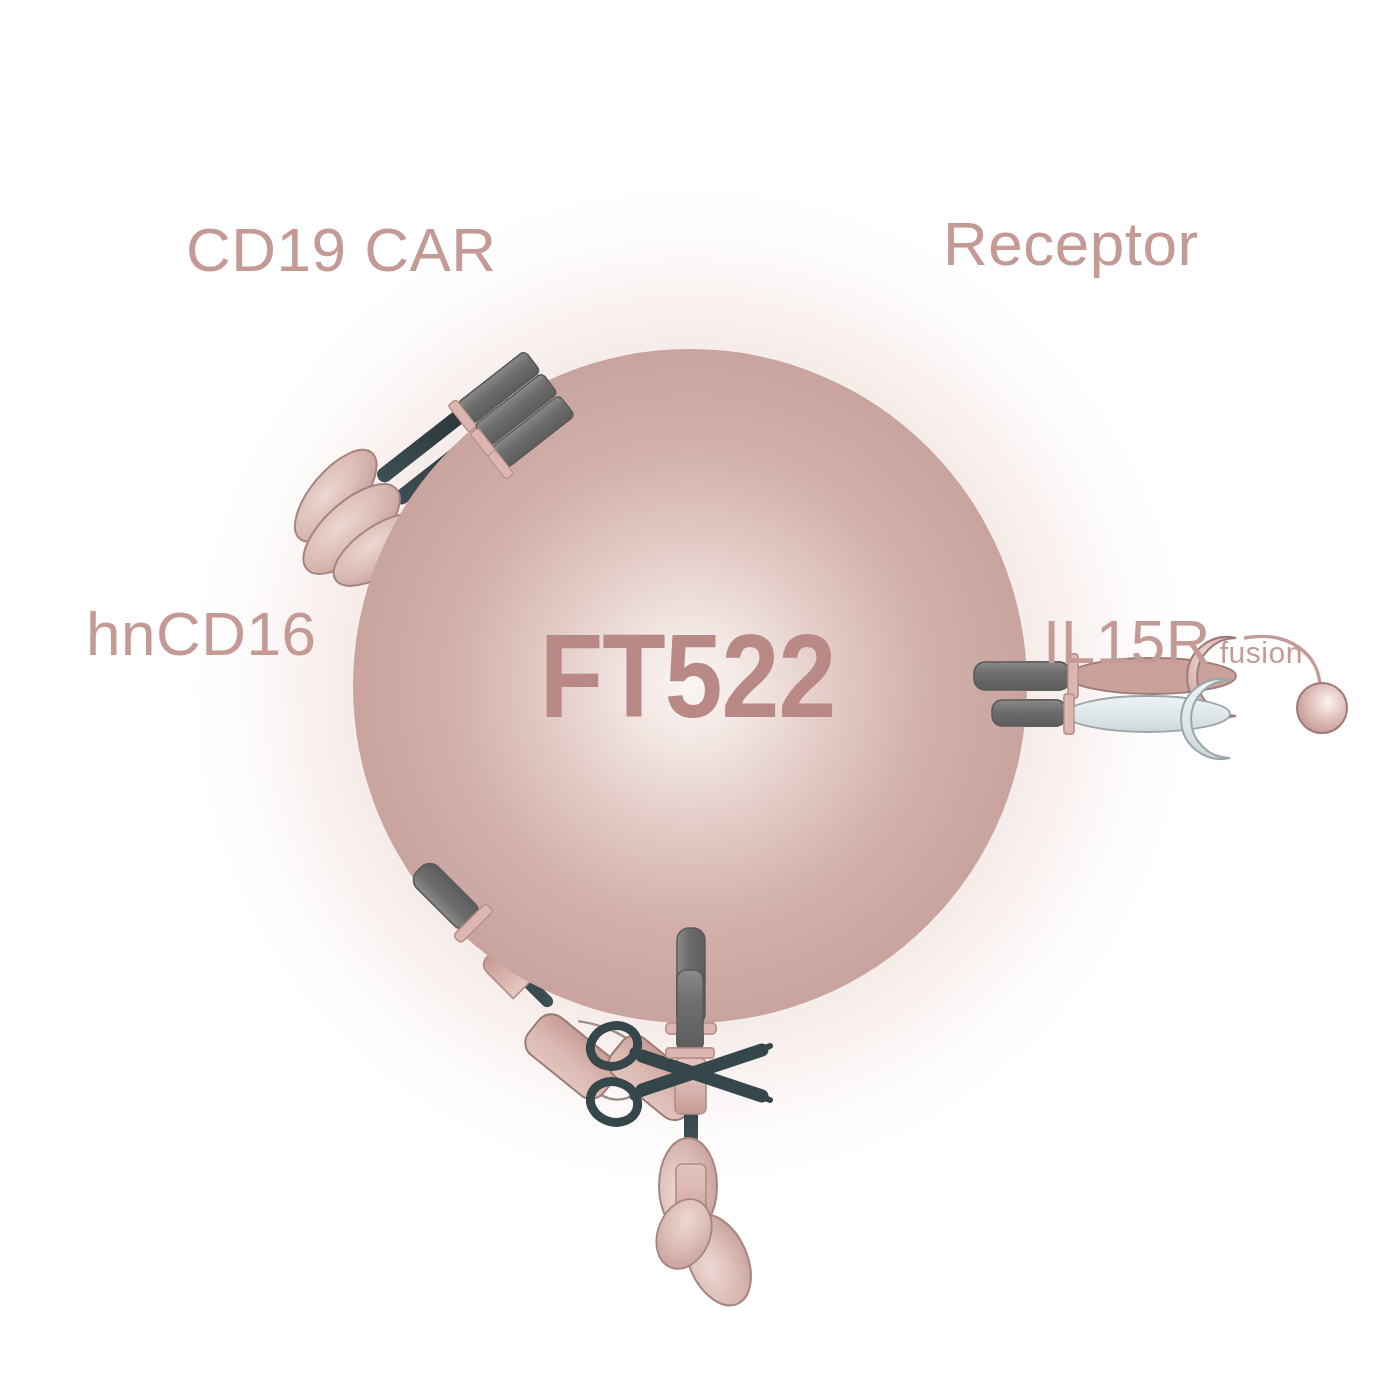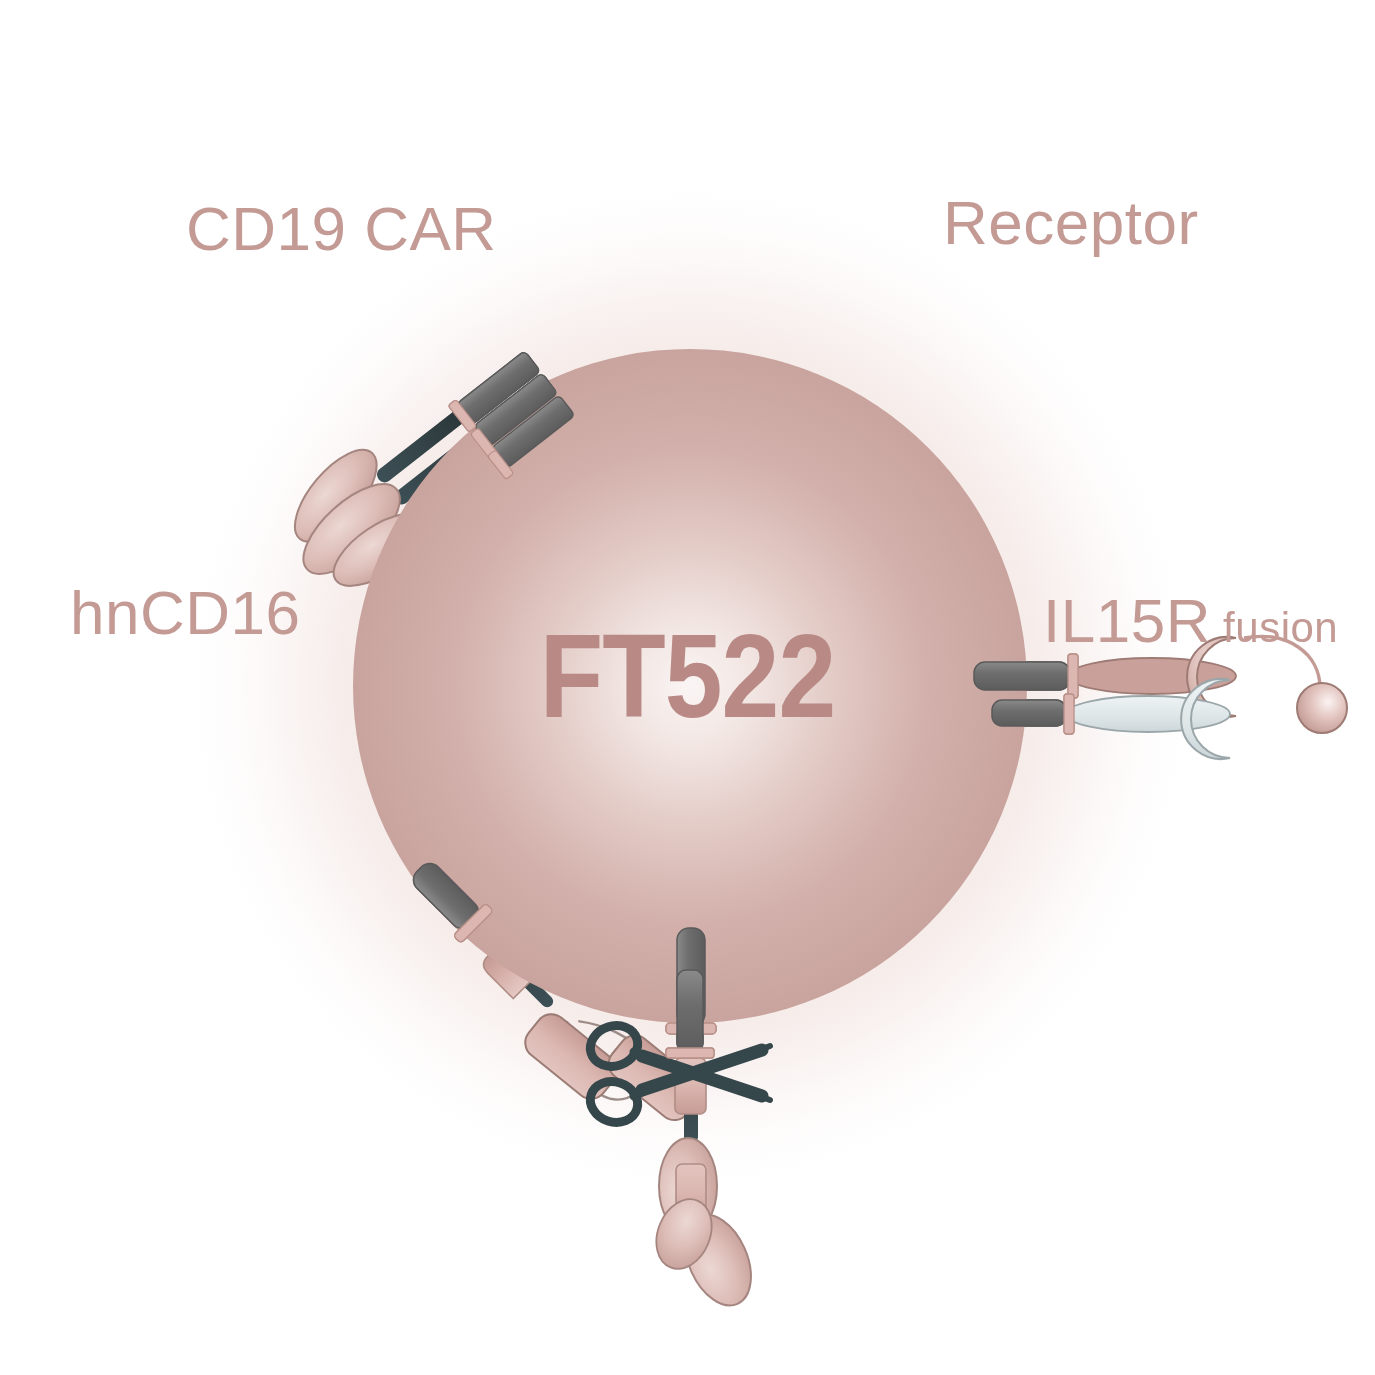--- a/index.html
+++ b/index.html
@@ -27,28 +27,29 @@
     display: block;
   }
   .label {
     position: absolute;
     color: #c49a95;
     font-family: "Liberation Sans", sans-serif;
     font-weight: 400;
     white-space: nowrap;
     letter-spacing: 0.5px;
     line-height: 1.06;
+    margin-top: 21px;
   }
   .label-lg { font-size: 62px; }
-  .label-sm-suffix { font-size: 42px; letter-spacing: 0.5px; }
+  .label-sm-suffix { font-size: 30px; letter-spacing: 0.5px; }
 
   #label-cd19car  { left: 186px;  top: 196px; }
   #label-allo     { left: 943px;  top: 190px; text-align: center; }
   #label-allo .l2 { display: block; text-align: left; }
-  #label-hncd16   { left: 70px;   top: 580px; }
+  #label-hncd16   { left: 86px;   top: 580px; }
   #label-il15r    { left: 1043px; top: 588px; }
   #label-cd38     { left: 281px;  top: 1031px; }
 
   .center-name {
     position: absolute;
     left: 0;
     top: 608px;
     width: 1375px;
     text-align: center;
     font-family: "Liberation Sans Narrow", "Liberation Sans", sans-serif;

